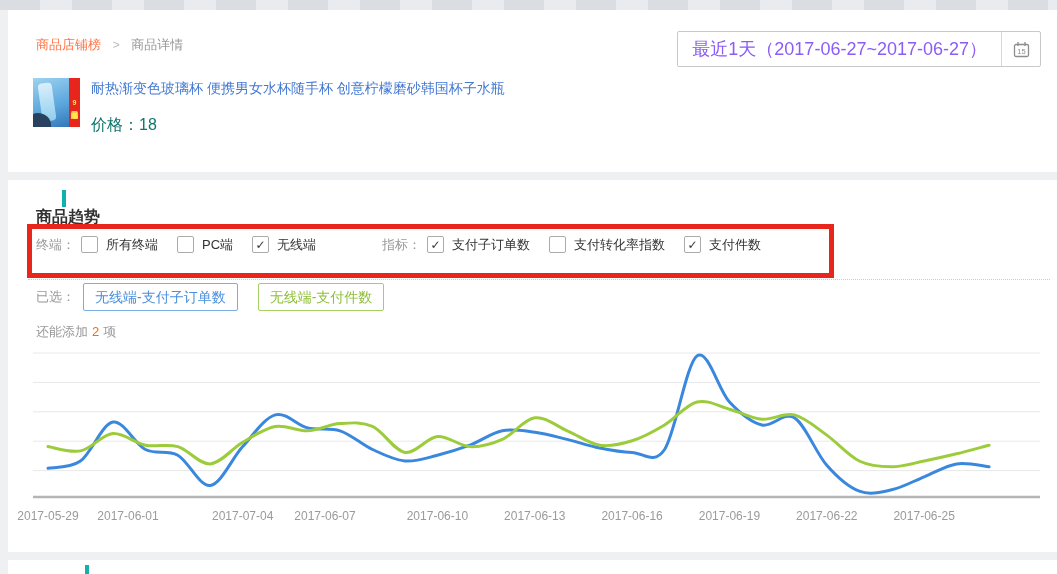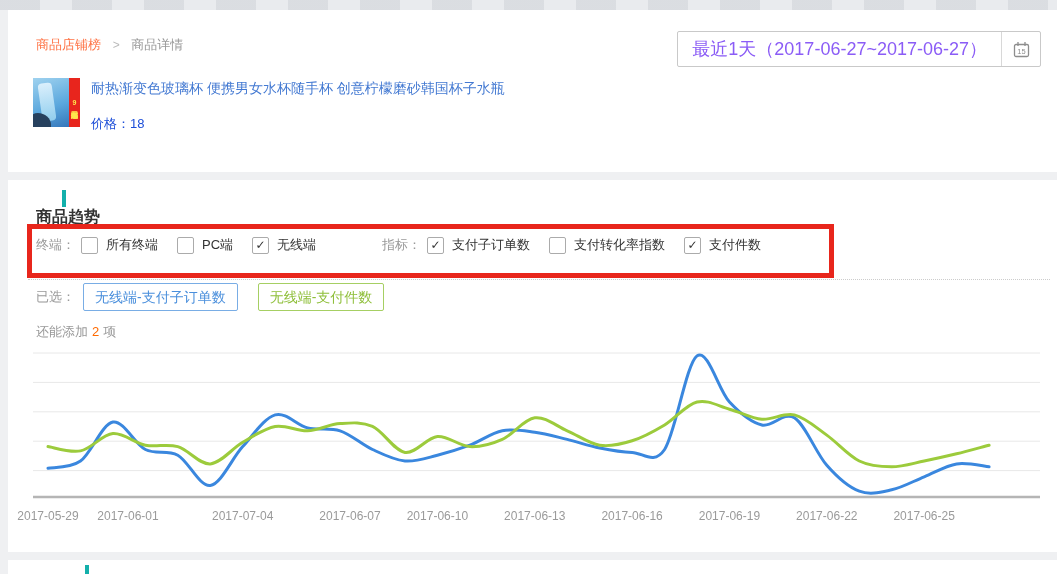--- a/index.html
+++ b/index.html
@@ -27,31 +27,31 @@
 
   
   .prod{position:absolute;left:25px;top:68px;display:flex;}
   .prod-img{position:relative;width:47px;height:49px;background:linear-gradient(160deg,#9fd2ef 0%,#5aa7dd 55%,#2f6fb5 100%);overflow:hidden;flex:none;}
   .prod-img .bottle{position:absolute;left:7px;top:5px;width:14px;height:38px;background:linear-gradient(180deg,#e8f6ff,#9fd8f2);border-radius:4px;opacity:.85;transform:rotate(-8deg);}
   .prod-img .arm{position:absolute;left:-4px;bottom:-6px;width:22px;height:20px;background:#27415e;border-radius:40% 60% 0 0;}
   .prod-badge{position:absolute;right:0;top:0;width:11px;height:49px;background:#e8251d;color:#ffe84d;
     font-size:7px;line-height:11px;writing-mode:vertical-rl;text-orientation:upright;text-align:center;font-weight:bold;}
   .prod-info{margin-left:11px;}
   .prod-title{font-size:14px;color:#4379d2;margin-top:2px;cursor:pointer;white-space:nowrap;}
-  .prod-price{font-size:13px;color:#1d4ed8;margin-top:17px;}
+  .prod-price{font-size:16px;color:#0f766e;margin-top:17px;}
 
   
   .sec-head{position:absolute;display:flex;align-items:center;flex-direction:column;}
   .sec-bar{width:4px;height:17px;background:#14b0ab;margin-right:8px;flex:none;}
   .sec-title{font-size:16px;font-weight:bold;color:#333;white-space:nowrap;}
 
   
   .filter-group{position:absolute;top:56px;display:flex;align-items:center;font-size:13px;color:#333;}
   .fg-label{color:#999;margin-right:6px;}
-  .opt{display:flex;align-items:center;margin-right:19px;cursor:pointer;}
+  .opt{display:flex;margin-right:19px;cursor:pointer;}
   .cb{width:15px;height:15px;border:1px solid #ababab;border-radius:2px;background:#fff;margin-right:8px;
     display:flex;align-items:center;justify-content:center;font-size:12px;color:#333;line-height:1;flex:none;}
   .dotted-div{position:absolute;left:20px;right:20px;top:99px;border-top:1px dotted #ccc;}
 
   
   .anno{position:absolute;left:19px;top:44px;width:807px;height:54px;border:5px solid #e8261c;box-sizing:border-box;z-index:6;pointer-events:none;}
 
   
   .sel-row{position:absolute;left:28px;top:103px;display:flex;align-items:center;font-size:13px;}
   .sel-label{color:#999;margin-right:8px;}
@@ -172,21 +172,21 @@
           <line x1="0" x2="1007" y1="125.6" y2="125.6" stroke="#e8e8e8" stroke-width="1"></line>
           <line x1="0" x2="1007" y1="152" y2="152" stroke="#b5b5b5" stroke-width="2.5"></line>
           <path d="M15,123.2C20.4,122.0 36.6,123.7 47.5,116.0C58.3,108.3 69.1,79.0 79.9,77.1C90.7,75.2 101.5,99.0 112.4,104.5C123.2,110.0 134.0,104.2 144.8,110.2C155.6,116.2 166.4,141.9 177.3,140.5C188.1,139.0 198.9,113.4 209.7,101.6C220.5,89.8 231.3,73.0 242.2,69.9C253.0,66.8 263.8,80.2 274.6,82.9C285.4,85.5 296.2,82.2 307.1,85.8C317.9,89.4 328.7,99.4 339.5,104.5C350.3,109.5 361.1,115.0 372.0,116.0C382.8,117.0 393.6,112.9 404.4,110.2C415.2,107.6 426.0,104.2 436.9,100.2C447.7,96.1 458.5,87.9 469.3,85.8C480.1,83.6 490.9,85.8 501.8,87.2C512.6,88.6 523.4,91.8 534.2,94.4C545.0,97.0 555.8,100.9 566.7,103.0C577.5,105.2 588.3,107.1 599.1,107.4C609.9,107.6 620.7,120.6 631.6,104.5C642.4,88.4 653.2,18.8 664.0,10.9C674.8,3.0 685.6,45.4 696.5,57.0C707.3,68.5 718.1,77.4 728.9,80.0C739.7,82.6 750.5,66.1 761.4,72.8C772.2,79.5 783.0,108.1 793.8,120.3C804.6,132.6 815.4,142.2 826.3,146.2C837.1,150.3 847.9,147.2 858.7,144.8C869.5,142.4 880.3,136.2 891.2,131.8C902.0,127.5 912.8,120.6 923.6,118.9C934.4,117.2 950.6,121.3 956.1,121.8" fill="none" stroke="#3a87de" stroke-width="3" stroke-linecap="round" stroke-linejoin="round"></path>
           <path d="M15,101.6C20.4,102.3 36.6,108.1 47.5,105.9C58.3,103.8 69.1,89.6 79.9,88.6C90.7,87.7 101.5,98.0 112.4,100.2C123.2,102.3 134.0,98.5 144.8,101.6C155.6,104.7 166.4,119.6 177.3,118.9C188.1,118.2 198.9,103.5 209.7,97.3C220.5,91.0 231.3,83.4 242.2,81.4C253.0,79.5 263.8,86.2 274.6,85.8C285.4,85.3 296.2,79.3 307.1,78.6C317.9,77.8 328.7,76.6 339.5,81.4C350.3,86.2 361.1,105.7 372.0,107.4C382.8,109.0 393.6,92.5 404.4,91.5C415.2,90.6 426.0,101.1 436.9,101.6C447.7,102.1 458.5,99.2 469.3,94.4C480.1,89.6 490.9,74.2 501.8,72.8C512.6,71.4 523.4,81.2 534.2,85.8C545.0,90.3 555.8,98.5 566.7,100.2C577.5,101.8 588.3,99.2 599.1,95.8C609.9,92.5 620.7,86.5 631.6,80.0C642.4,73.5 653.2,59.6 664.0,57.0C674.8,54.3 685.6,61.3 696.5,64.2C707.3,67.0 718.1,73.3 728.9,74.2C739.7,75.2 750.5,67.3 761.4,69.9C772.2,72.6 783.0,82.4 793.8,90.1C804.6,97.8 815.4,110.7 826.3,116.0C837.1,121.3 847.9,121.8 858.7,121.8C869.5,121.8 880.3,118.2 891.2,116.0C902.0,113.8 912.8,111.4 923.6,108.8C934.4,106.2 950.6,101.6 956.1,100.2" fill="none" stroke="#9ccb3c" stroke-width="3" stroke-linecap="round" stroke-linejoin="round"></path>
         </svg>
     </div>
     <div class="xlabels" id="xlabels">
         <span style="left: 15px;">2017-05-29</span>
         <span style="left: 95px;">2017-06-01</span>
         <span style="left: 209.7px;">2017-07-04</span>
-        <span style="left: 317px;">2017-06-07</span>
+        <span style="left: 292px;">2017-06-07</span>
         <span style="left: 404.4px;">2017-06-10</span>
         <span style="left: 501.75px;">2017-06-13</span>
         <span style="left: 599.1px;">2017-06-16</span>
         <span style="left: 696.45px;">2017-06-19</span>
         <span style="left: 793.8px;">2017-06-22</span>
         <span style="left: 891.15px;">2017-06-25</span>
       </div>
   </div>
 
   <div class="card bottom-card">

